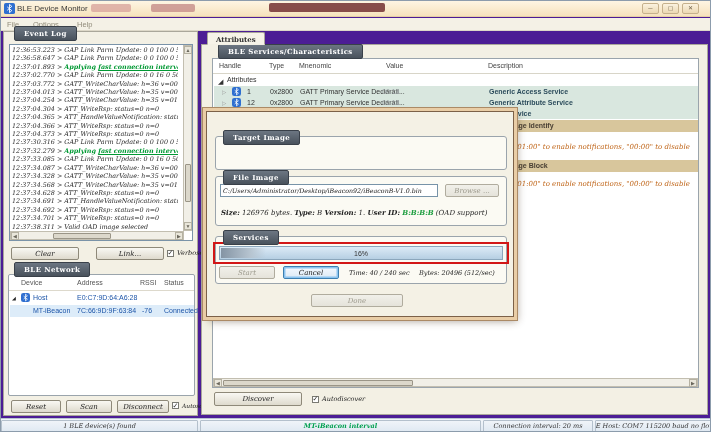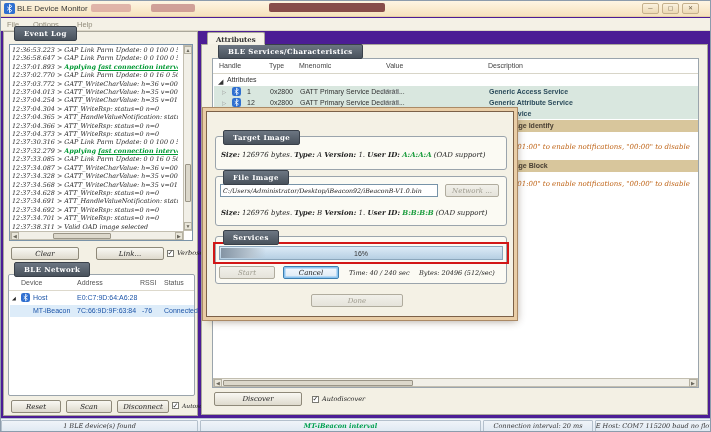--- a/index.html
+++ b/index.html
@@ -278,26 +278,25 @@
     <div class="chk" style="left:110px; top:350px;">
       <span class="box">✓</span>
       <span>Autodiscover</span>
     </div>
   </div>
 
   <div class="dialog">
 
     <div class="gbox" style="left:8px; top:24px; width:292px; height:34px;"></div>
     <div class="chip" style="left:16px; top:18px;">Target Image</div>
-    <div class="info-line" style="left:14px; top:38px;"><span class="rb">Size:</span><span> 126976 bytes. </span><span class="rb">Type:</span><span> A </span><span class="rb">Version:</span><span> 1. </span><span class="rb">User ID:</span><span> </span><span class="rg">A:A:A:A</span><span> (OAD support)</span></div>
 
     <div class="gbox" style="left:8px; top:64px; width:292px; height:50px;"></div>
     <div class="chip" style="left:16px; top:58px;">File Image</div>
     <div class="path-input" style="left:13px; top:72px; width:218px; height:13px;">C:/Users/Administrator/Desktop/iBeacon92/iBeaconB-V1.0.bin</div>
-    <div class="btn disabled" style="left:238px; top:72px; width:54px; height:13px;">Network ...</div>
+    <div class="btn disabled" style="left:238px; top:72px; width:54px; height:13px;">Browse ...</div>
     <div class="info-line" style="left:14px; top:96px;"><span class="rb">Size:</span><span> 126976 bytes. </span><span class="rb">Type:</span><span> B </span><span class="rb">Version:</span><span> 1. </span><span class="rb">User ID:</span><span> </span><span class="rg">B:B:B:B</span><span> (OAD support)</span></div>
 
     <div class="gbox" style="left:8px; top:124px; width:292px; height:48px;"></div>
     <div class="chip" style="left:16px; top:118px;">Services</div>
     <div class="red-rect" style="left:6px; top:130px; width:296px; height:22px;"></div>
     <div class="ptrack" style="left:12px; top:134px; width:284px; height:14px;">
       <div class="pfill" id="pfill" style="width: 16%;"></div>
       <div class="plabel">16%</div>
     </div>
     <div class="btn disabled" style="left:12px; top:154px; width:56px; height:13px;">Start</div>

